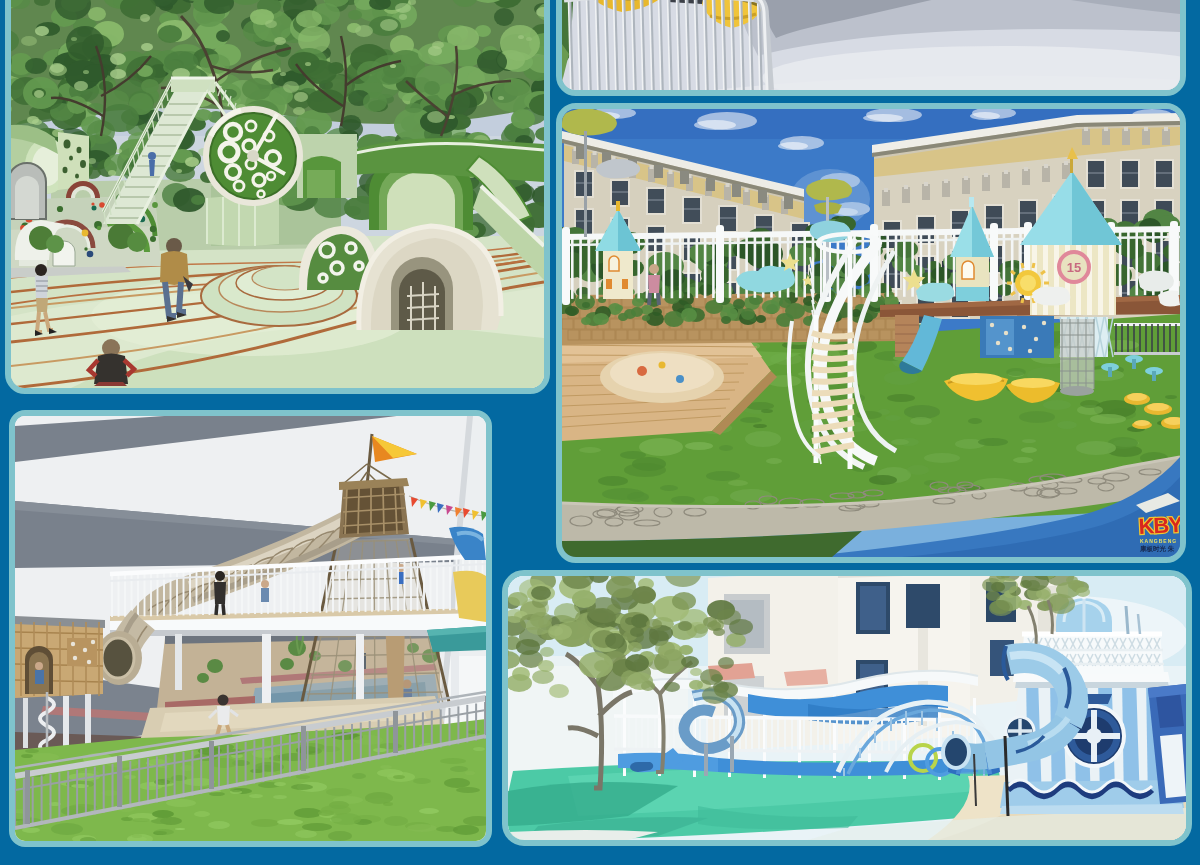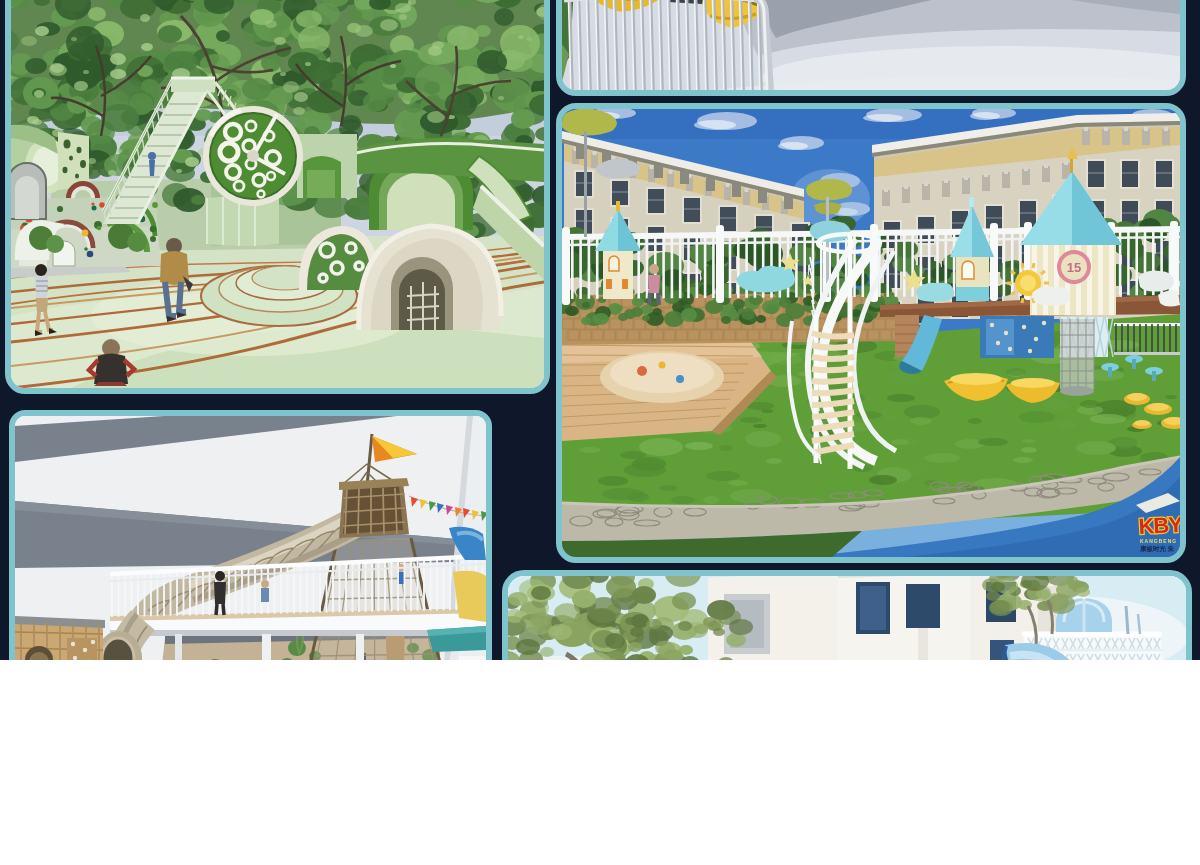--- a/index.html
+++ b/index.html
@@ -1,16 +1,16 @@
 <!DOCTYPE html>
 <html><head>
 <meta charset="utf-8">
 <style>
 html,body{margin:0;padding:0;background:#ffffff;}
-#page{position:relative;width:1200px;height:660px;overflow:hidden;background:#0f172a;font-family:"Liberation Sans",sans-serif;}
+#page{position:relative;width:1200px;height:865px;overflow:hidden;background:#0369a1;font-family:"Liberation Sans",sans-serif;}
 .panel{position:absolute;border:6px solid #7fc3cc;overflow:hidden;}
 .panel svg{display:block;}
 </style>
 </head>
 <body>
 <div id="page">
 
 <div class="panel" id="p1" style="left:5px;top:-20px;width:533px;height:402px;border-radius:20px;background:#cfdcd2;">
 <svg width="533" height="402" viewBox="0 0 533 402">
 

